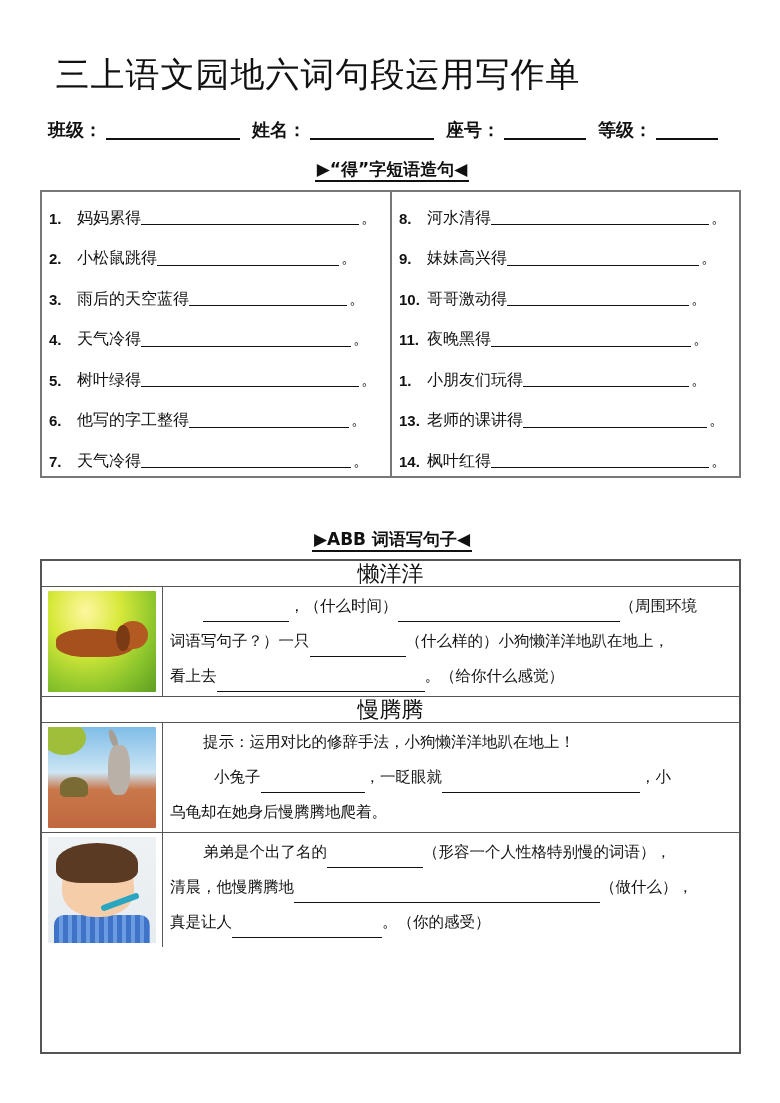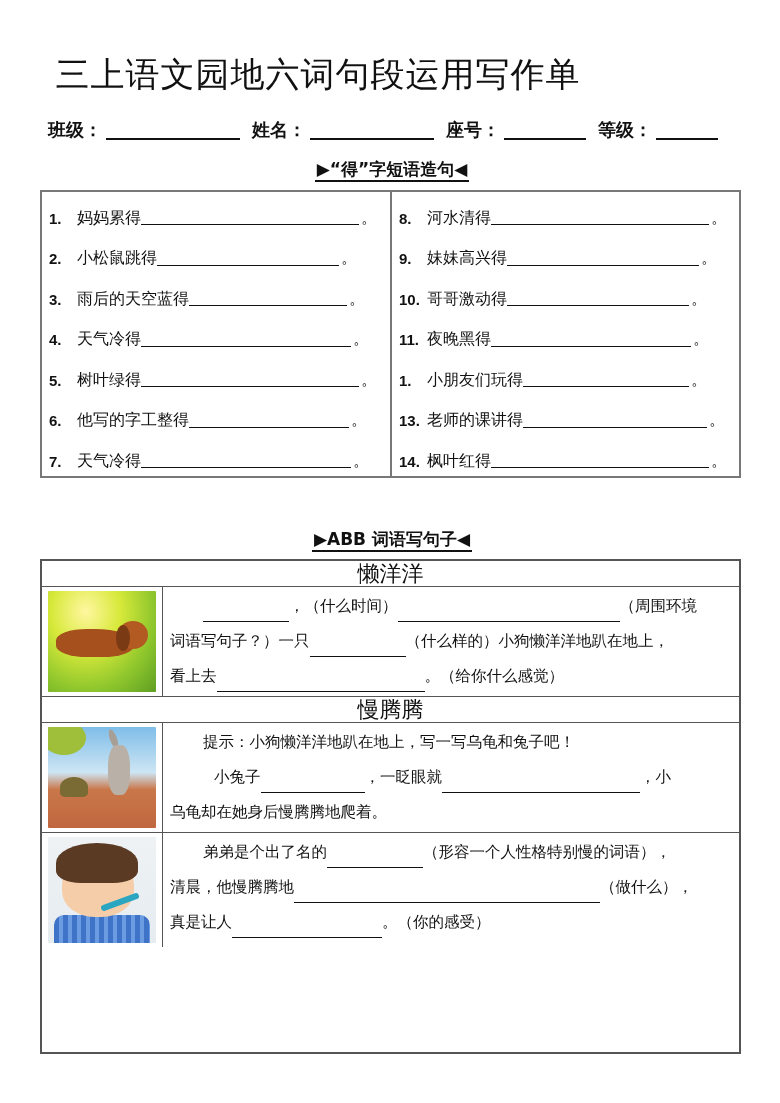--- a/index.html
+++ b/index.html
@@ -217,21 +217,21 @@
   <div class="t2row" style="height:110px">
     <div class="t2img">
       <div class="pic pic-race">
         <div class="tree"></div>
           <div class="turtle"></div>
           <div class="rabbit-ear"></div>
           <div class="rabbit"></div>
       </div>
     </div>
     <div class="t2text">
-      <p><span class="ind"></span><span>提示：小狗懒洋洋地趴在地上，写一写乌龟和兔子吧！</span></p>
+      <p><span class="ind"></span><span>提示：运用对比的修辞手法，小狗懒洋洋地趴在地上！</span></p>
       <p><span style="display:inline-block;width:44px"></span><span>小兔子</span><span class="blank" style="width:104px"></span><span>，一眨眼就</span><span class="blank" style="width:198px"></span><span>，小</span></p>
       <p>乌龟却在她身后慢腾腾地爬着。</p>
     </div>
   </div>
 
   <div class="t2row" style="height:114px">
     <div class="t2img">
       <div class="pic pic-boy">
         <div class="shirt"></div>
           <div class="face"></div>

